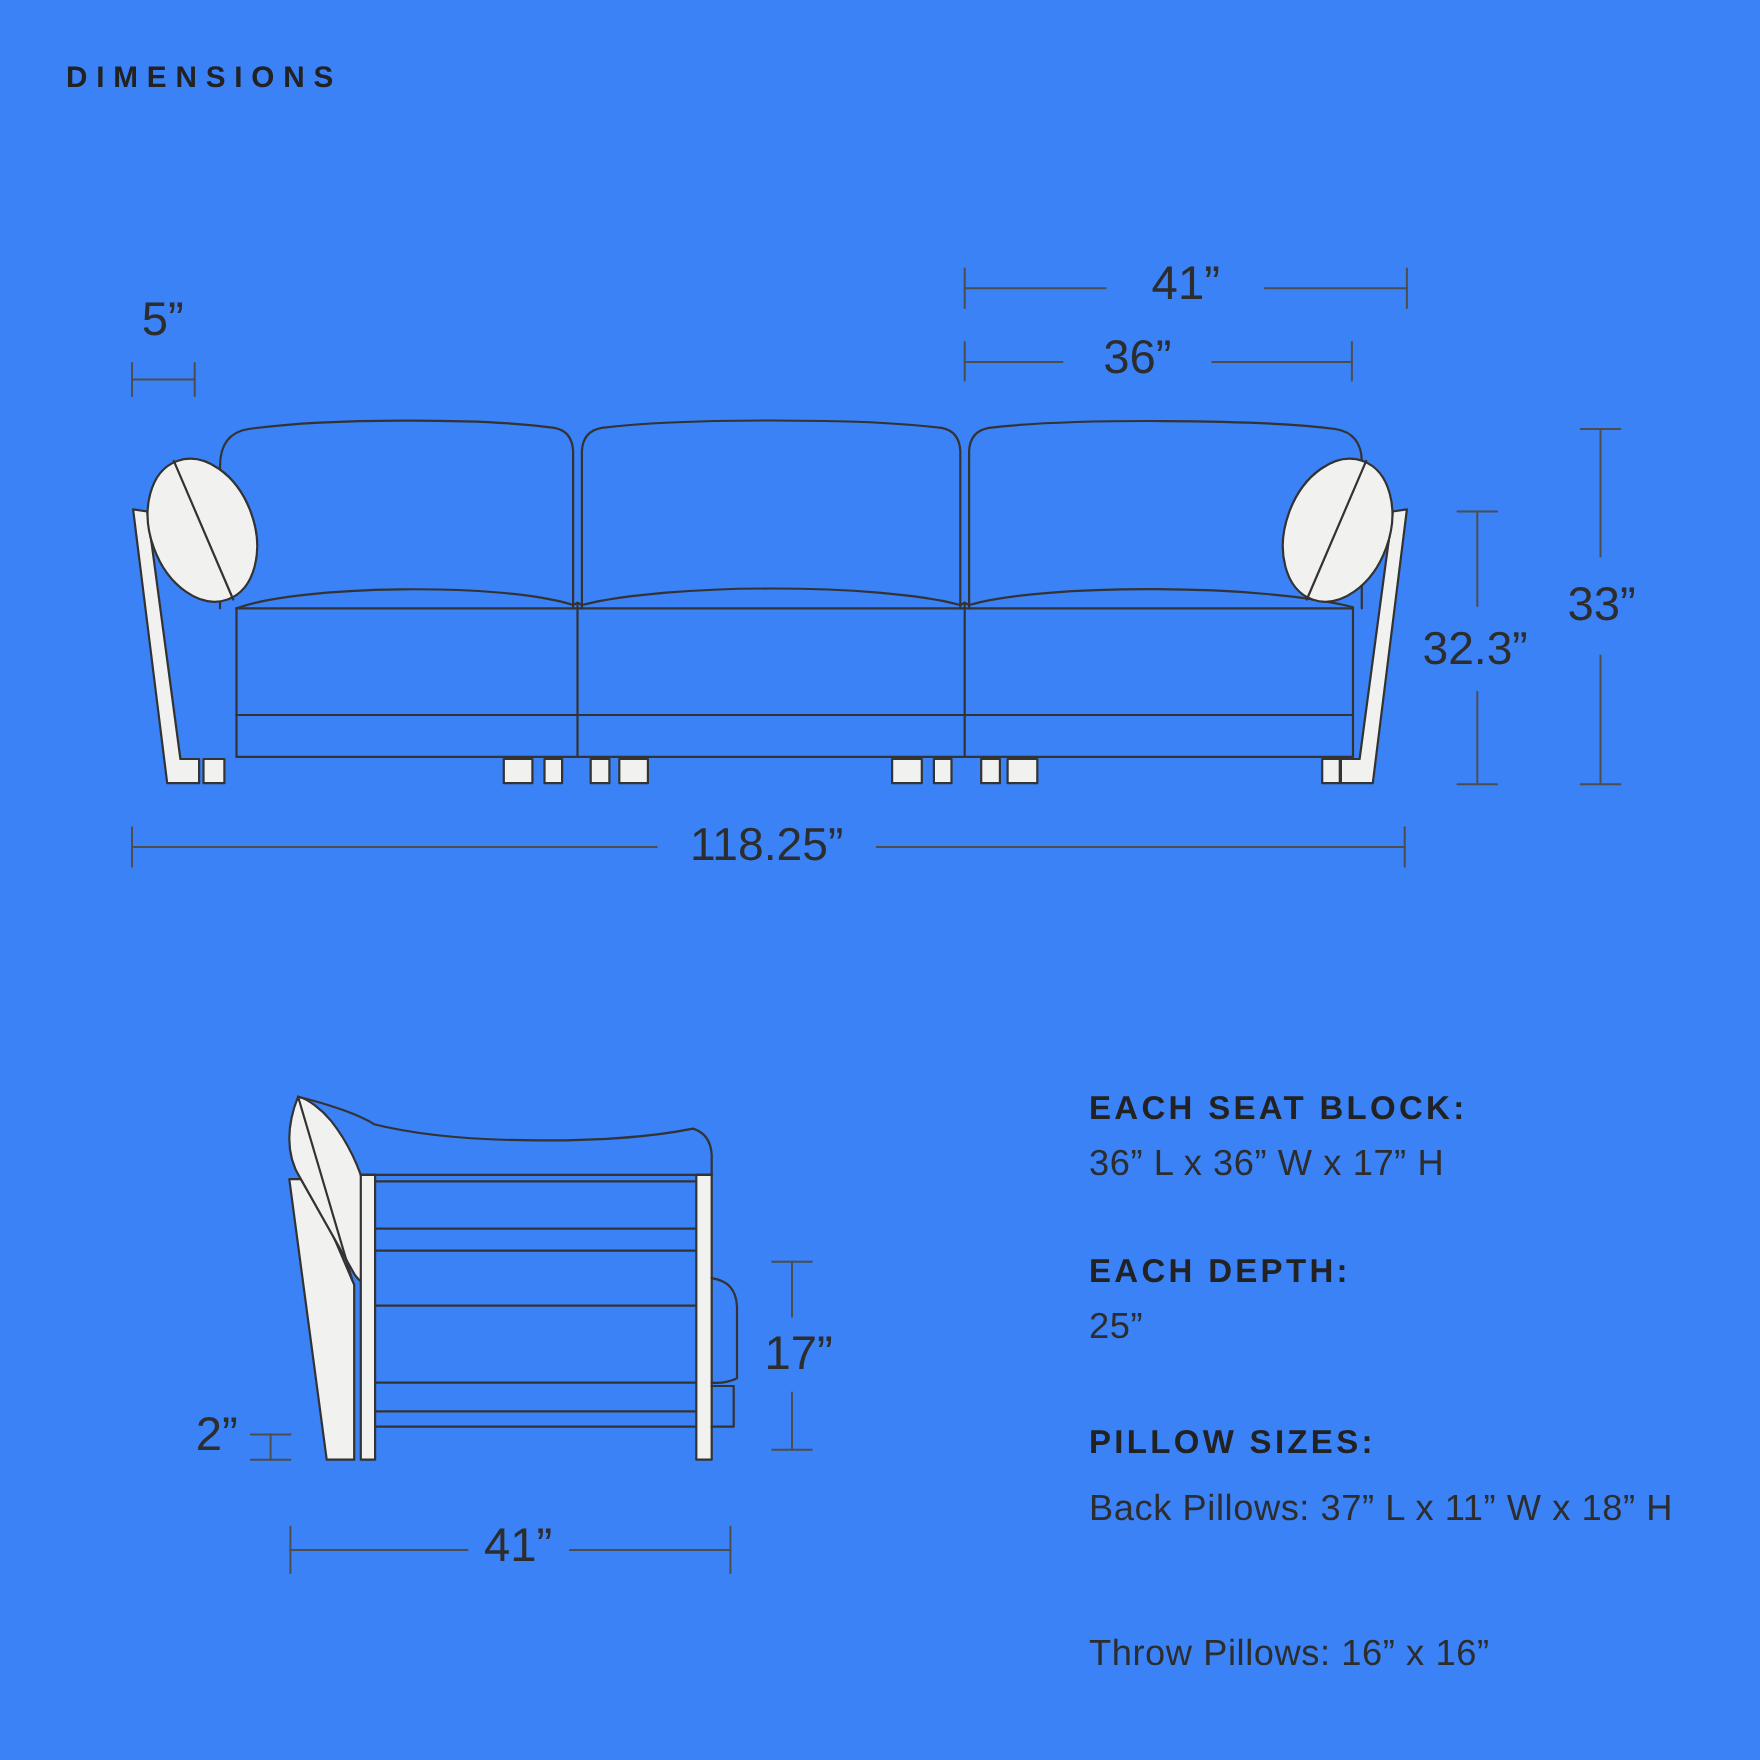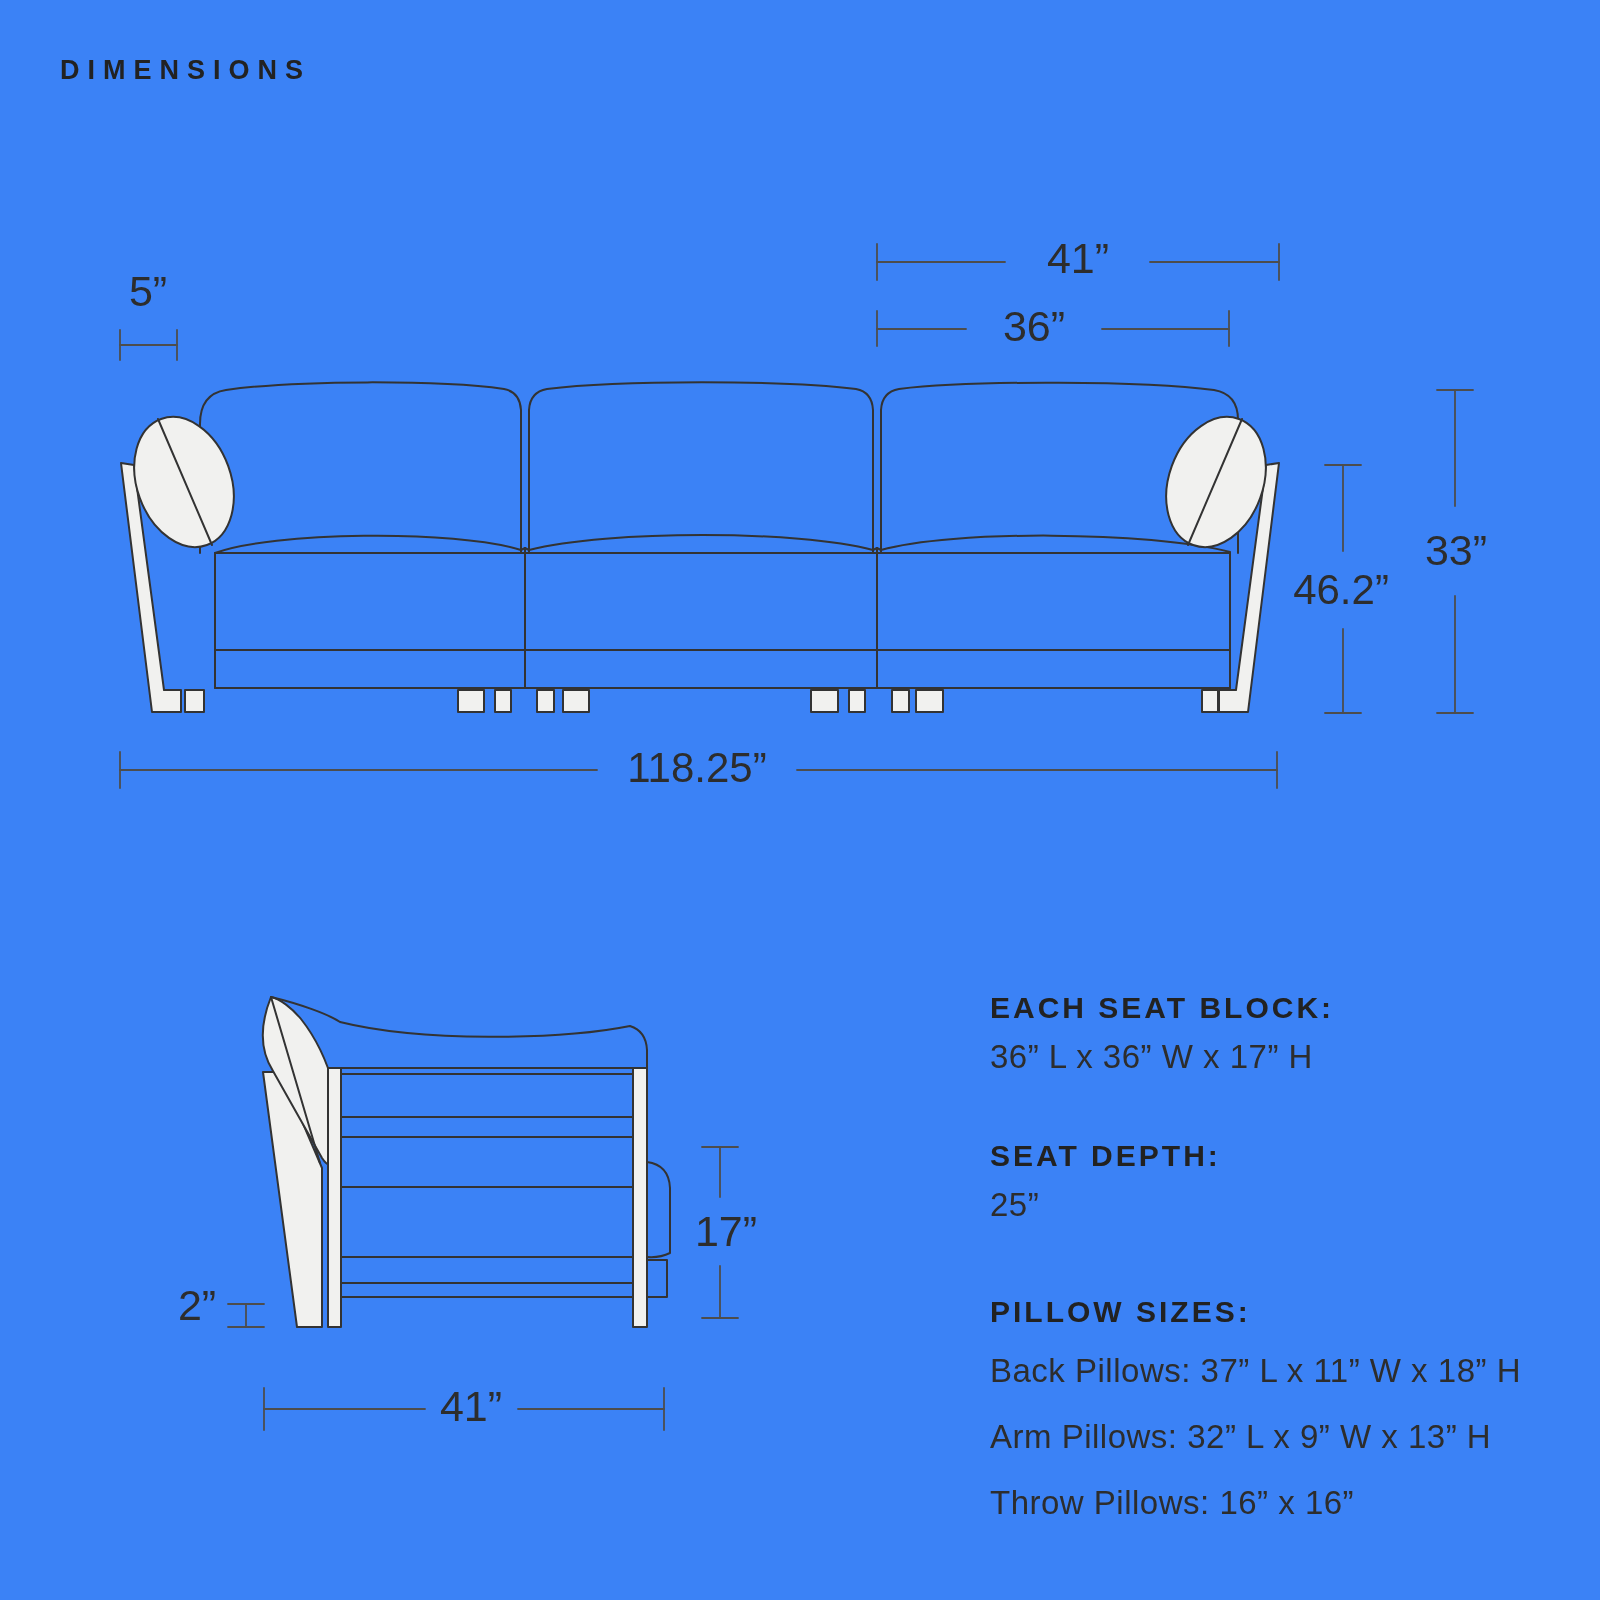--- a/index.html
+++ b/index.html
@@ -181,31 +181,30 @@
       </g>
     </g>
   </svg>
 
   <div class="page-title">DIMENSIONS</div>
 
   <div class="dim-label" style="left:148px;top:291px;">5”</div>
   <div class="dim-label" style="left:1078px;top:258px;">41”</div>
   <div class="dim-label" style="left:1034px;top:326px;">36”</div>
   <div class="dim-label" style="left:1456px;top:550px;">33”</div>
-  <div class="dim-label small" style="left:1341px;top:590px;">46.2”</div>
+  <div class="dim-label small" style="left:1341px;top:590px;">32.3”</div>
   <div class="dim-label small" style="left:697px;top:768px;">118.25”</div>
 
   <div class="dim-label" style="left:197px;top:1305px;">2”</div>
   <div class="dim-label" style="left:726px;top:1231px;">17”</div>
   <div class="dim-label" style="left:471px;top:1406px;">41”</div>
 
   <div class="spec spec-heading" style="top:1008px;">EACH SEAT BLOCK:</div>
   <div class="spec spec-value" style="top:1057px;">36” L x 36” W x 17” H</div>
 
-  <div class="spec spec-heading" style="top:1156px;">SEAT DEPTH:</div>
+  <div class="spec spec-heading" style="top:1156px;">EACH DEPTH:</div>
   <div class="spec spec-value" style="top:1205px;">25”</div>
 
   <div class="spec spec-heading" style="top:1312px;">PILLOW SIZES:</div>
   <div class="spec spec-value" style="top:1371px;">Back Pillows: 37” L x 11” W x 18” H</div>
-  <div class="spec spec-value" style="top:1437px;">Arm Pillows: 32” L x 9” W x 13” H</div>
   <div class="spec spec-value" style="top:1503px;">Throw Pillows: 16” x 16”</div>
 
 </div>
 
 </body></html>

